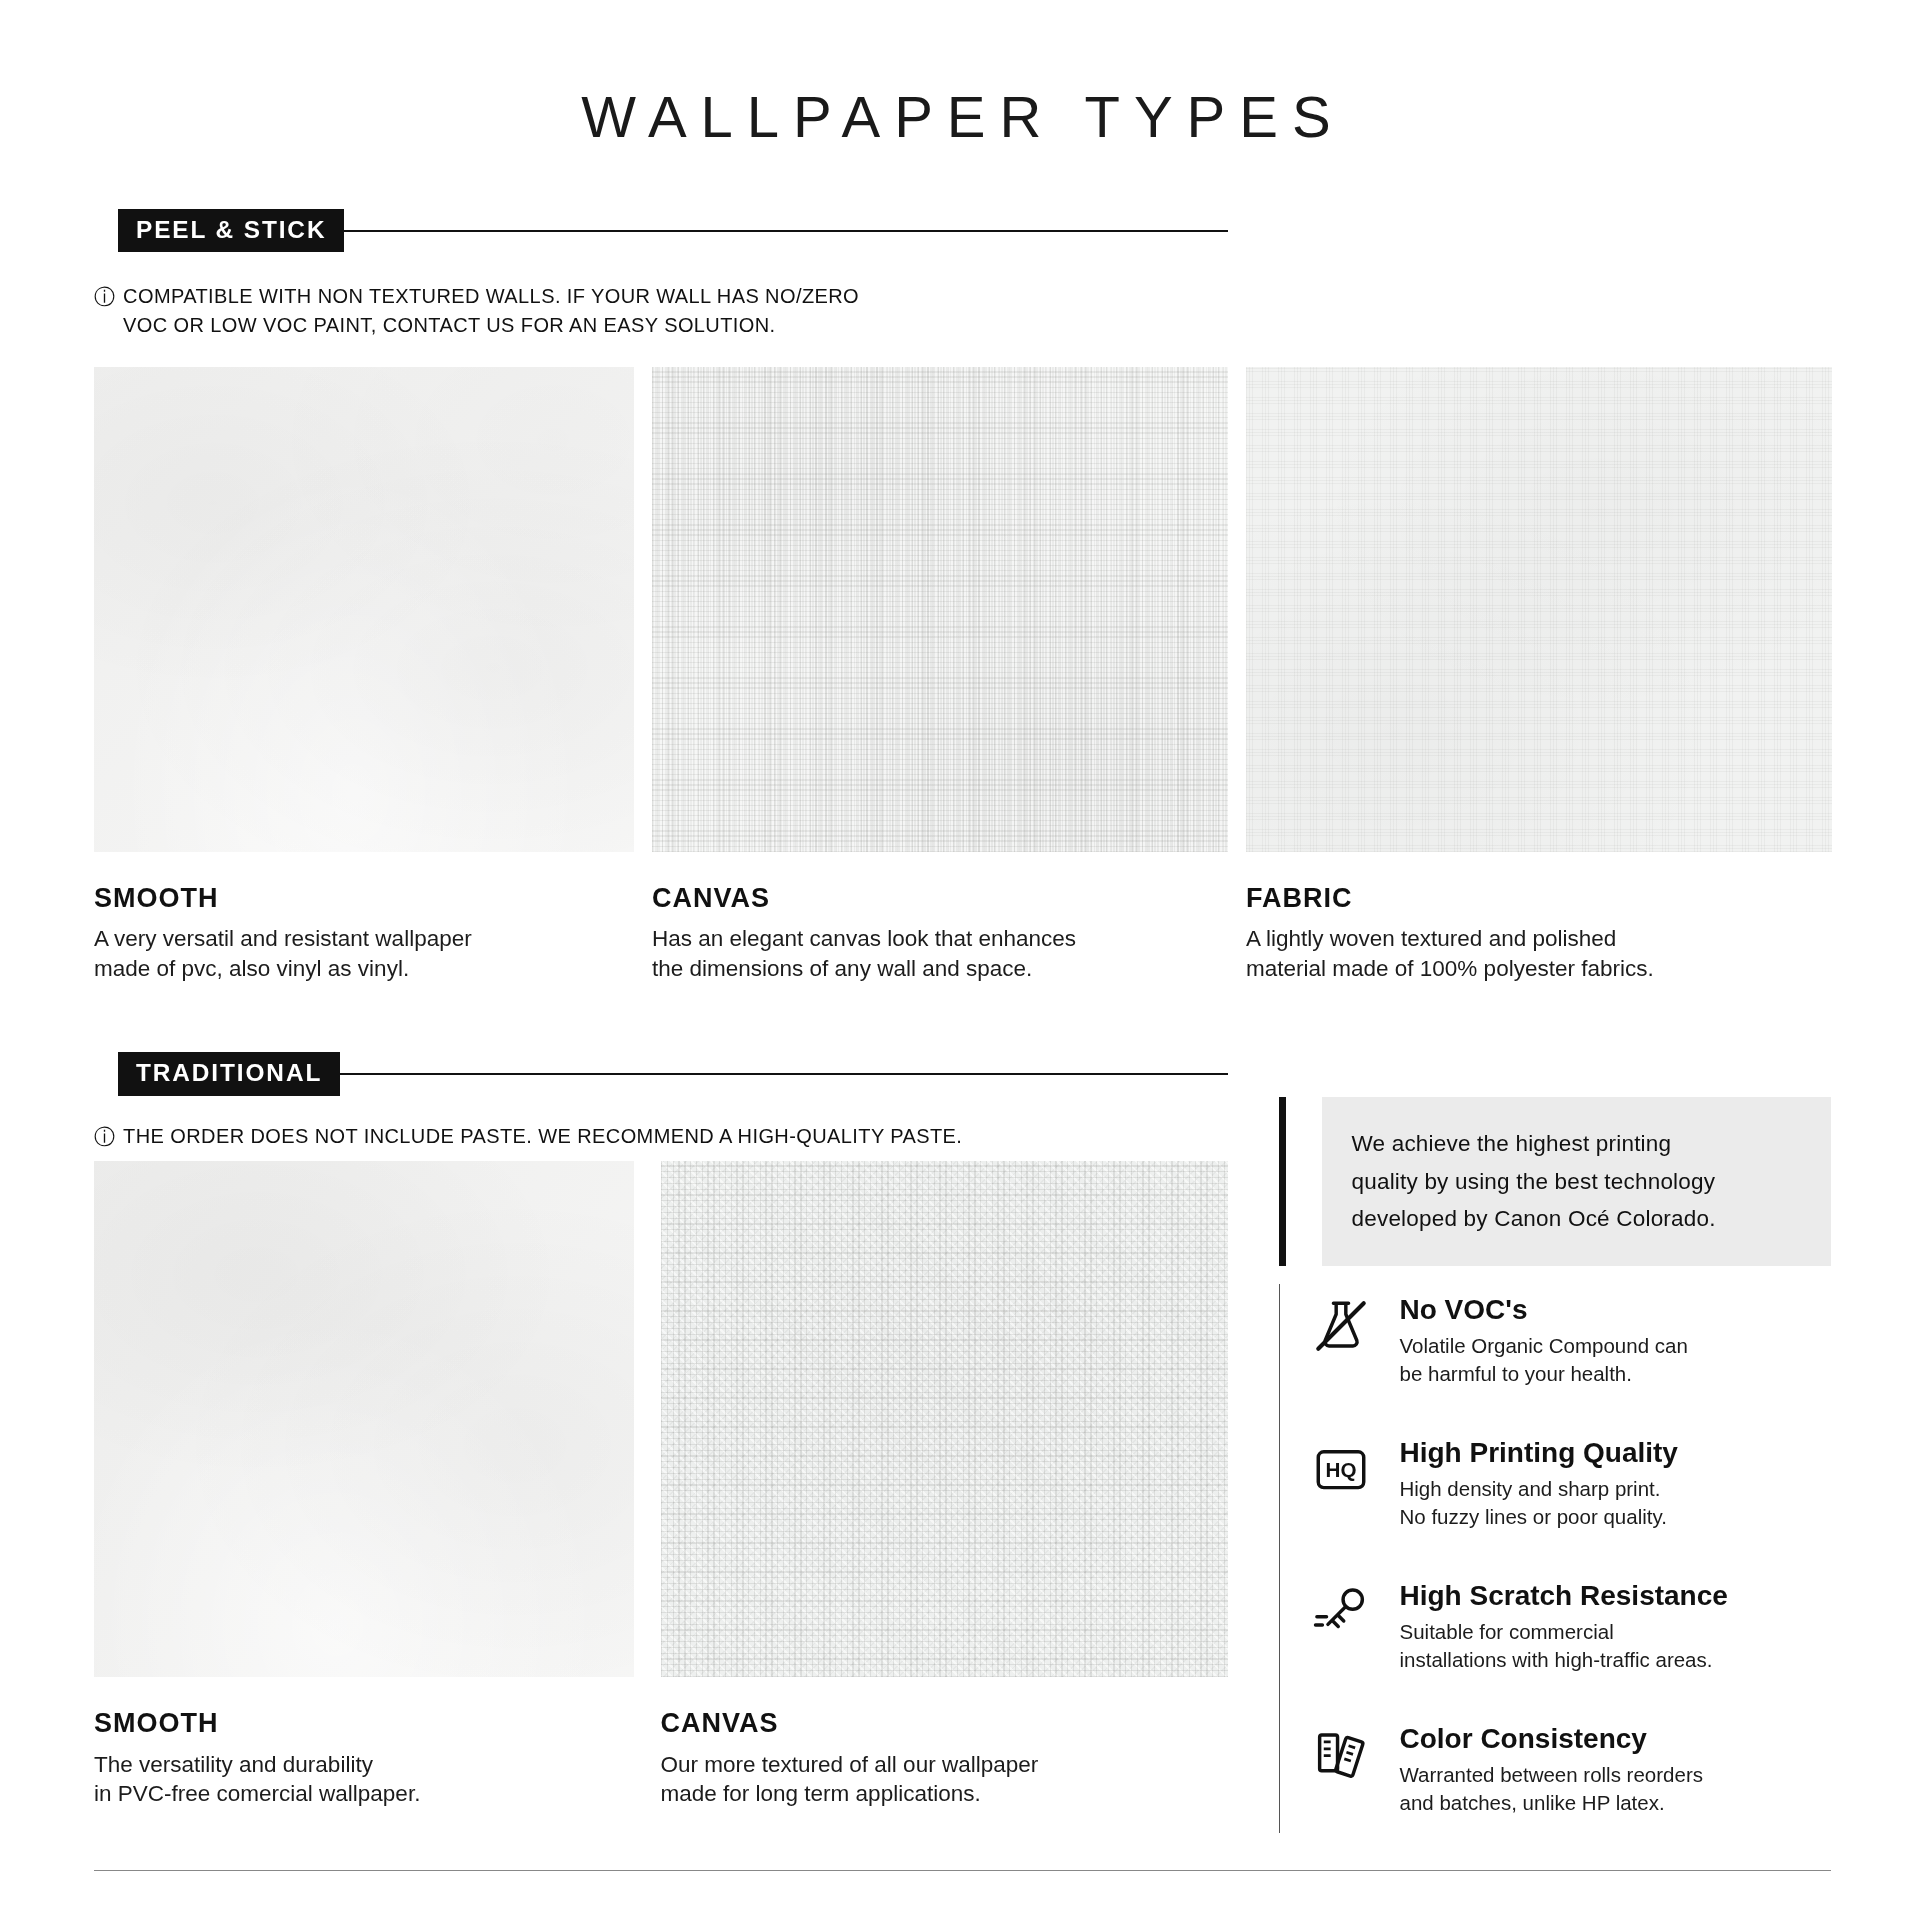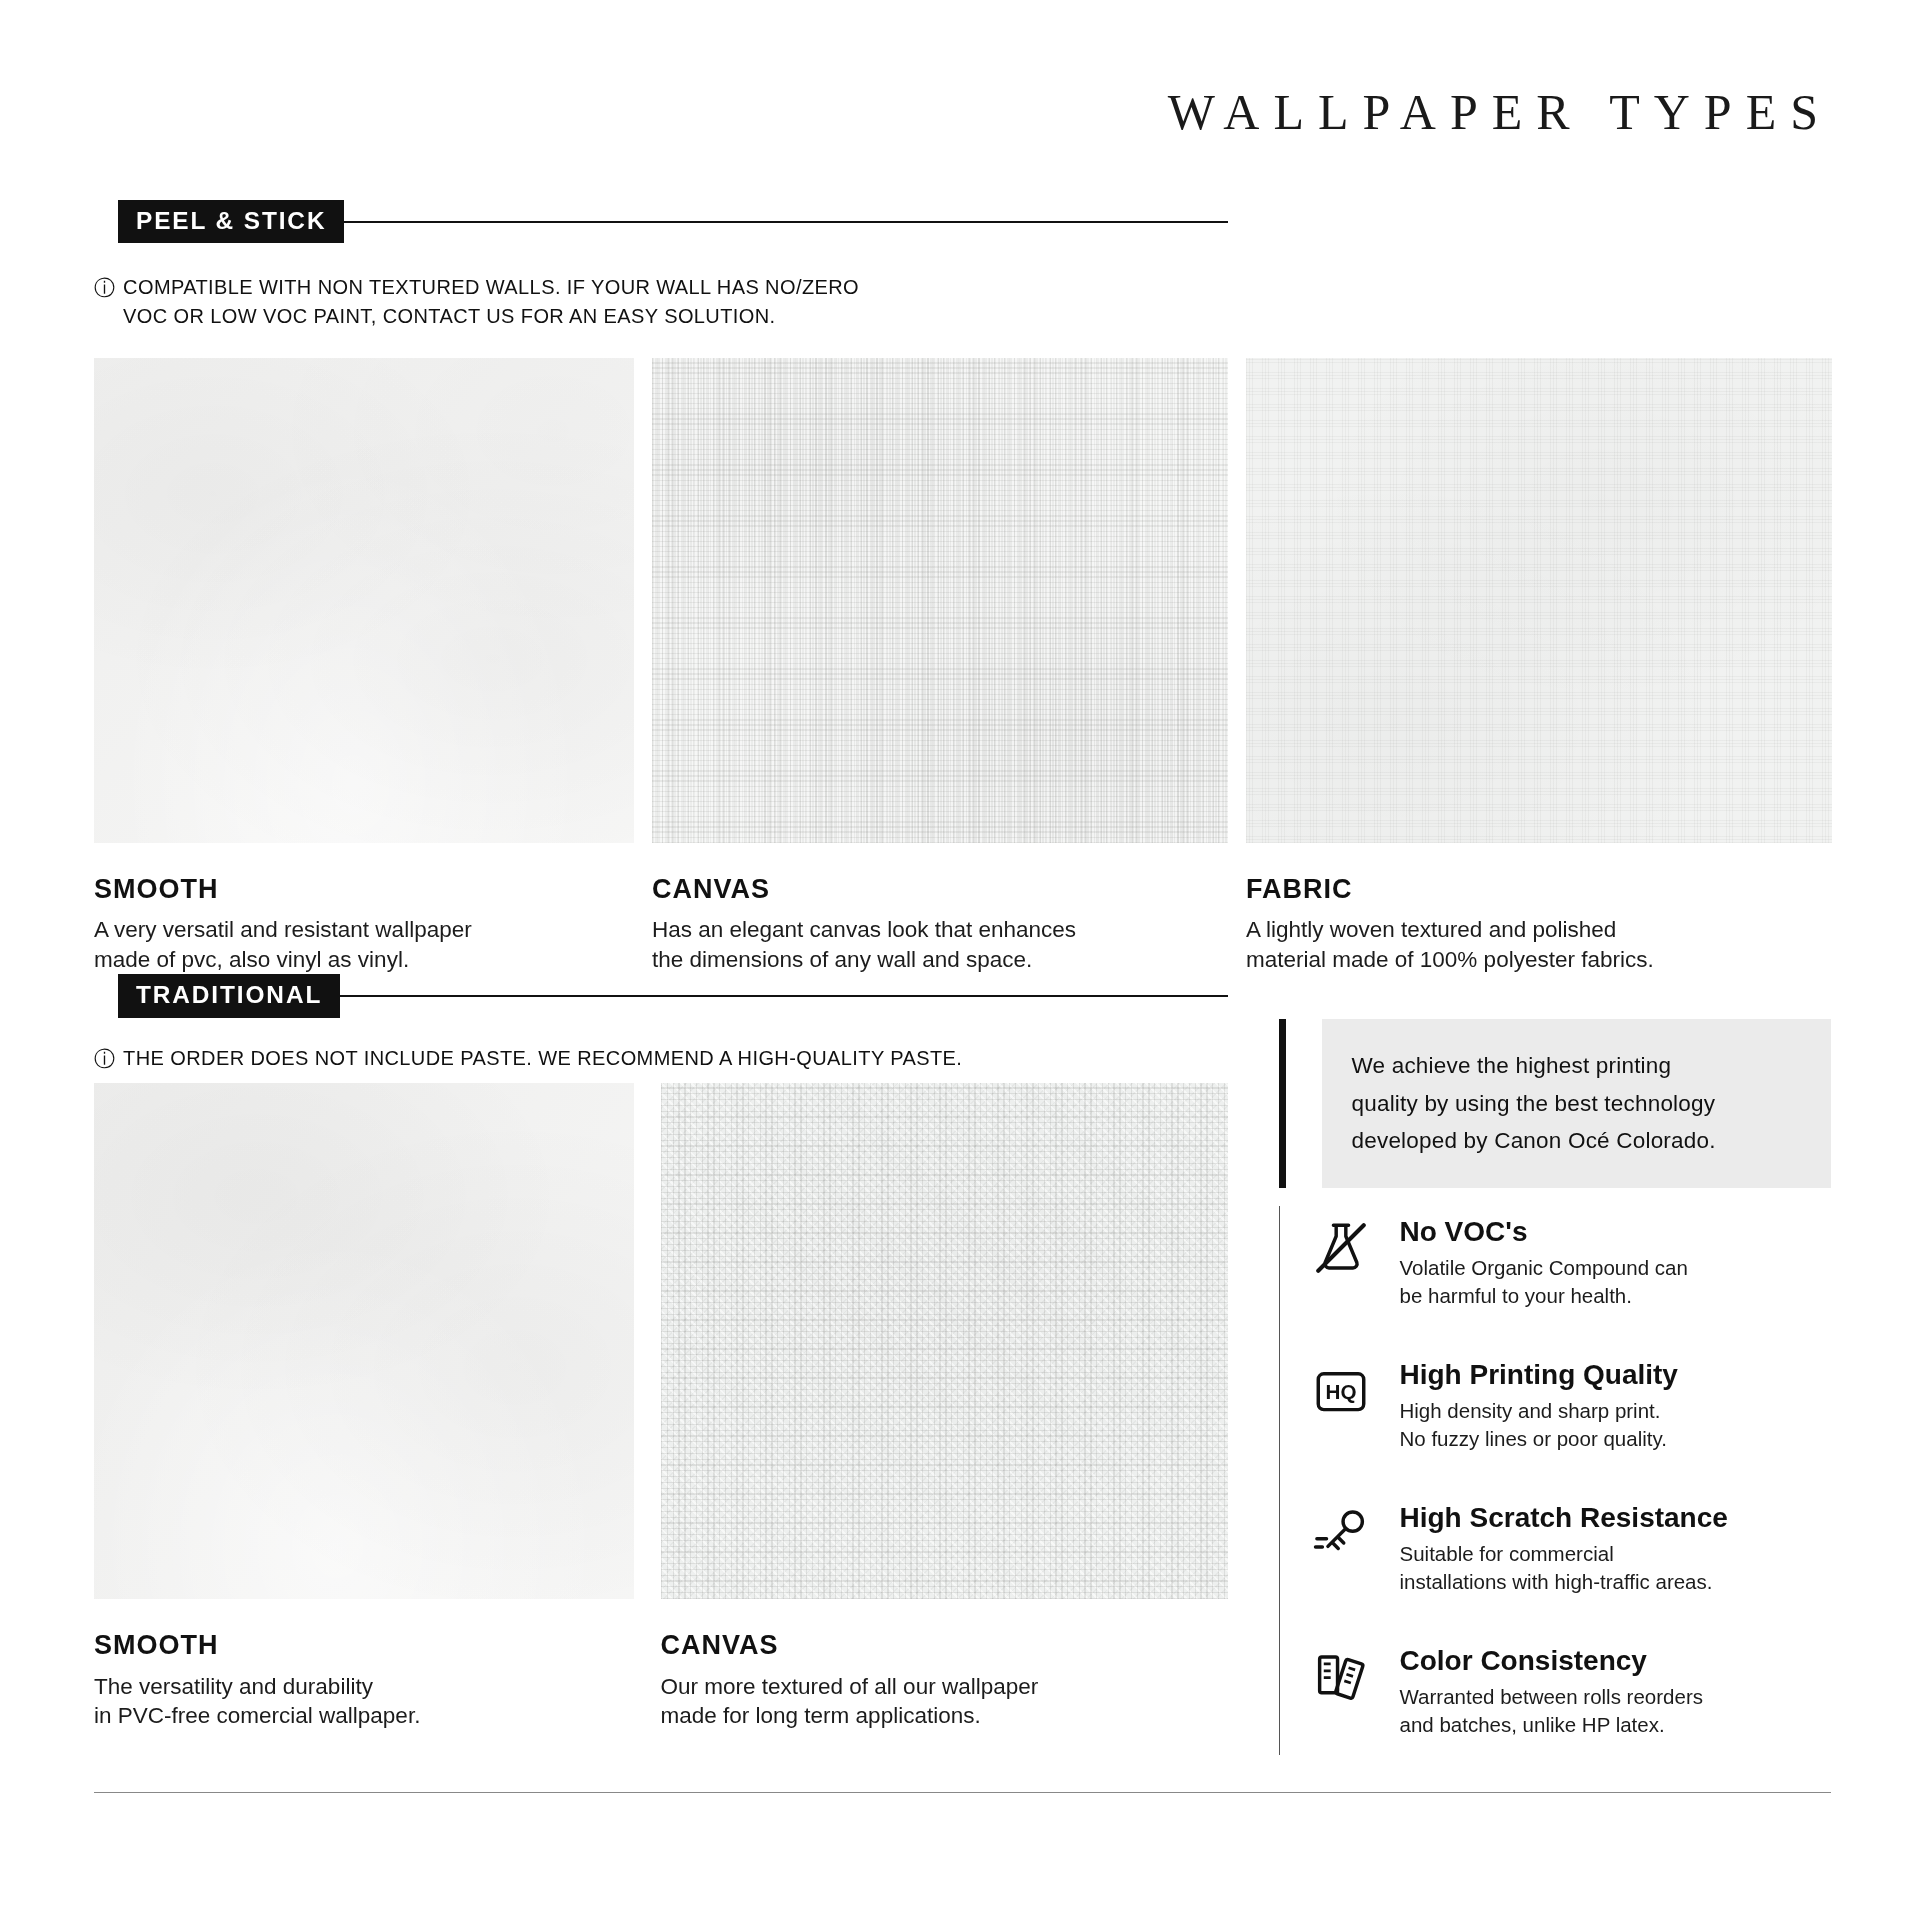--- a/index.html
+++ b/index.html
@@ -1,20 +1,20 @@
 <!DOCTYPE html>
 <html style="font-size:10.3px"><head>
 <meta charset="utf-8">
 <style>
   * { margin:0; padding:0; box-sizing:border-box; }
   html,body { background:#ffffff; }
   body { font-family:"Liberation Sans", sans-serif; color:#111; }
   .page { position:relative; width:1926px; height:1926px; background:#fff; padding:83px 94px 0; }
 
-  .title { text-align:right; font-size:50px; font-weight:500; letter-spacing:14px; color:#1a1a1a; margin-bottom:59px;font-family:Liberation Serif, serif; }
+  .title { text-align:center; font-size:58px; font-weight:500; letter-spacing:14px; color:#1a1a1a; margin-bottom:59px; }
 
   .header-row { display:flex; align-items:center; width:1134px;padding-left:24px; }
   .section-label { background:#111; color:#fff; font-weight:bold; font-size:24.4px; letter-spacing:1.9px; padding:7px 18px 8.3px; white-space:nowrap; }
   .header-row .rule { flex:1; border-top:2.6px solid #111; height:0; }
 
   .note { display:flex; margin-top:29.5px; font-size:20px; letter-spacing:0.4px; color:#111; }
   .note .info-icon { font-size:21px; margin-right:7.7px; line-height:1.45; }
   .note .note-text { white-space:pre-line; line-height:1.45; }
 
   .swatch-row { display:flex; margin-top:27px; }
@@ -67,21 +67,21 @@
       repeating-linear-gradient(90deg, rgba(95,95,90,0.13) 0 1.3px, transparent 1.3px 5.8px),
       repeating-linear-gradient(0deg, rgba(95,95,90,0.13) 0 1.3px, transparent 1.3px 5.8px),
       repeating-linear-gradient(45deg, rgba(255,255,255,0.5) 0 1.9px, transparent 1.9px 7px),
       repeating-linear-gradient(-45deg, rgba(0,0,0,0.035) 0 1.3px, transparent 1.3px 8.3px),
       radial-gradient(578px 385px at 50% 40%, rgba(0,0,0,0.02), transparent 65%);
   }
 
   .swatch-heading { margin-top:31px; font-size:27px; font-weight:bold; letter-spacing:1px; color:#111; }
   .swatch-desc { margin-top:10.3px; font-size:22.5px; line-height:1.32; white-space:pre-line; color:#1c1c1c; }
 
-  .traditional-block { }
+  .traditional-block { margin-top:69px; }
   .lower { display:flex; }
   .left-col { width:1134px; }
   .right-col { width:552px; margin-left:51px; padding-top:45px; }
 
   .quality-wrap { border-left:7px solid #111; padding-left:36px; }
   .quality-box { background:#ebebeb; padding:28px 29.5px; font-size:22.5px; line-height:1.66; white-space:pre-line; letter-spacing:0.2px; color:#111; }
 
   .features { margin-top:18px; border-left:1.9px solid #555; padding:10.3px 0 15.4px 29.5px; display:flex; flex-direction:column; gap:48px; }
   .feature { display:flex; align-items:flex-start; }
   .feature .f-icon { width:64px; flex:0 0 64px; margin-right:26px; padding-top:1.3px; }

